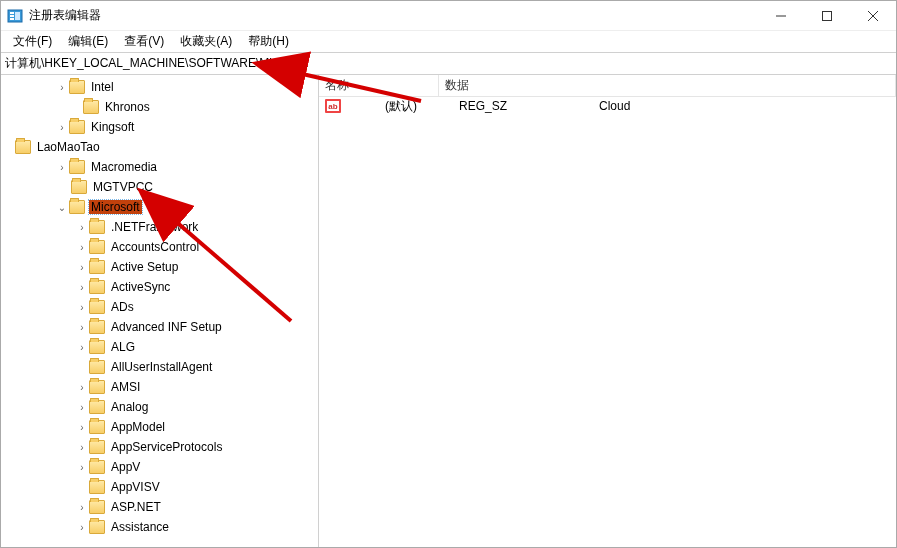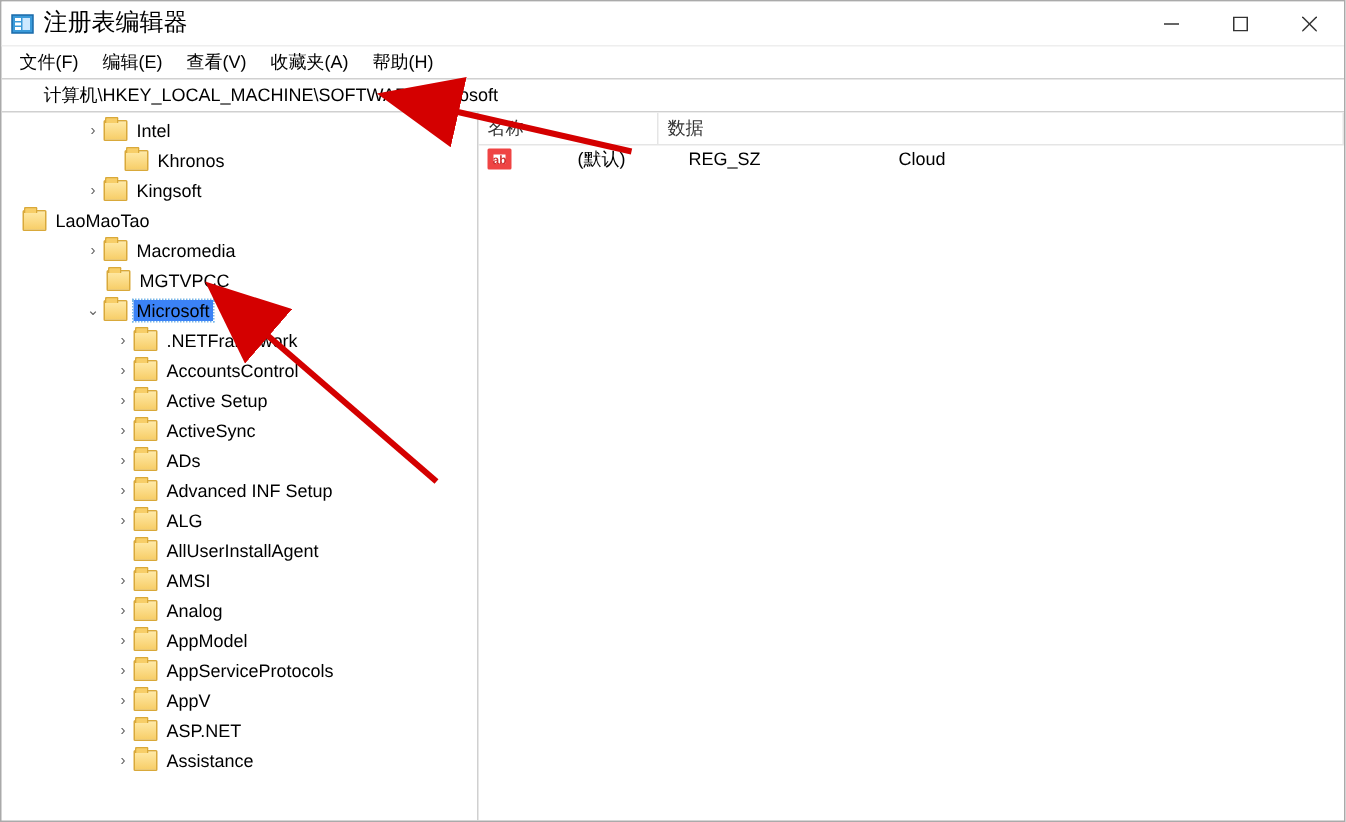--- a/index.html
+++ b/index.html
@@ -20,21 +20,21 @@
     display: flex;
     align-items: center;
     padding-left: 6px;
     border-bottom: 1px solid #eee;
   }
   .titlebar .app-icon {
     width: 16px; height: 16px;
     margin-right: 6px;
     display: inline-flex; align-items: center; justify-content: center;
   }
-  .titlebar .title { flex: 1; font-size: 16px; }
+  .titlebar .title { flex: 1; font-size: 12px; }
   .winbtns { display: flex; height: 100%; }
   .winbtn {
     width: 46px; height: 100%;
     display: flex; align-items: center; justify-content: center;
     font-size: 13px; color: #333;
   }
 
   
   .menubar {
     height: 22px;
@@ -51,21 +51,20 @@
     height: 22px;
     border-bottom: 1px solid #d0d0d0;
     display: flex;
     align-items: center;
     padding: 0 4px;
   }
   .addressbar input {
     width: 100%; border: none; outline: none;
     font-size: 12px; font-family: inherit;
     background: transparent;
-    margin-left: 24px;
   }
 
   
   .main {
     display: flex;
     height: calc(100% - 30px - 22px - 22px);
   }
   .treepane {
     width: 318px;
     border-right: 1px solid #d0d0d0;
@@ -106,21 +105,21 @@
     content: "";
     position: absolute;
     top: -3px; left: 0;
     width: 7px; height: 3px;
     background: #f7ce68;
     border: 1px solid #d9a93a;
     border-bottom: none;
     border-radius: 1px 1px 0 0;
   }
   .tree-row.selected .label {
-    background: #3b82f6;
+    background: #c2410c;
     outline: 1px dotted #7ab7e8;
   }
   .tree-row .label { padding: 0 2px; }
 
   
   .listheader {
     display: flex;
     border-bottom: 1px solid #e5e5e5;
     height: 22px;
     align-items: center;
@@ -133,21 +132,21 @@
   .col-type { width: 140px; }
   .col-data { flex: 1; border-right:none;}
   .listrow {
     display: flex;
     height: 18px;
     align-items: center;
     padding-left: 6px;
   }
   .listrow .icon {
     width: 16px; height: 14px;
-    border: 4px solid #ef4444;
+    border: 2px solid #ef4444;
     background: #fff;
     border-radius: 1px;
     margin-right: 4px;
     display: inline-flex;
     align-items: center;
     justify-content: center;
     font-size: 8px; font-weight: bold;
     color: #d03030;
     flex: 0 0 16px;
   }
@@ -310,20 +309,25 @@
         <span class="exp">›</span>
         <span class="folder"></span>
         <span class="label">AppServiceProtocols</span>
       </div>
       <div class="tree-row" style="padding-left: 74px;">
         <span class="exp">›</span>
         <span class="folder"></span>
         <span class="label">AppV</span>
       </div>
       <div class="tree-row" style="padding-left: 74px;">
+        <span class="exp blank">·</span>
+        <span class="folder"></span>
+        <span class="label">AppVISV</span>
+      </div>
+      <div class="tree-row" style="padding-left: 74px;">
         <span class="exp">›</span>
         <span class="folder"></span>
         <span class="label">ASP.NET</span>
       </div>
       <div class="tree-row" style="padding-left: 74px;">
         <span class="exp">›</span>
         <span class="folder"></span>
         <span class="label">Assistance</span>
       </div>
     </div>

